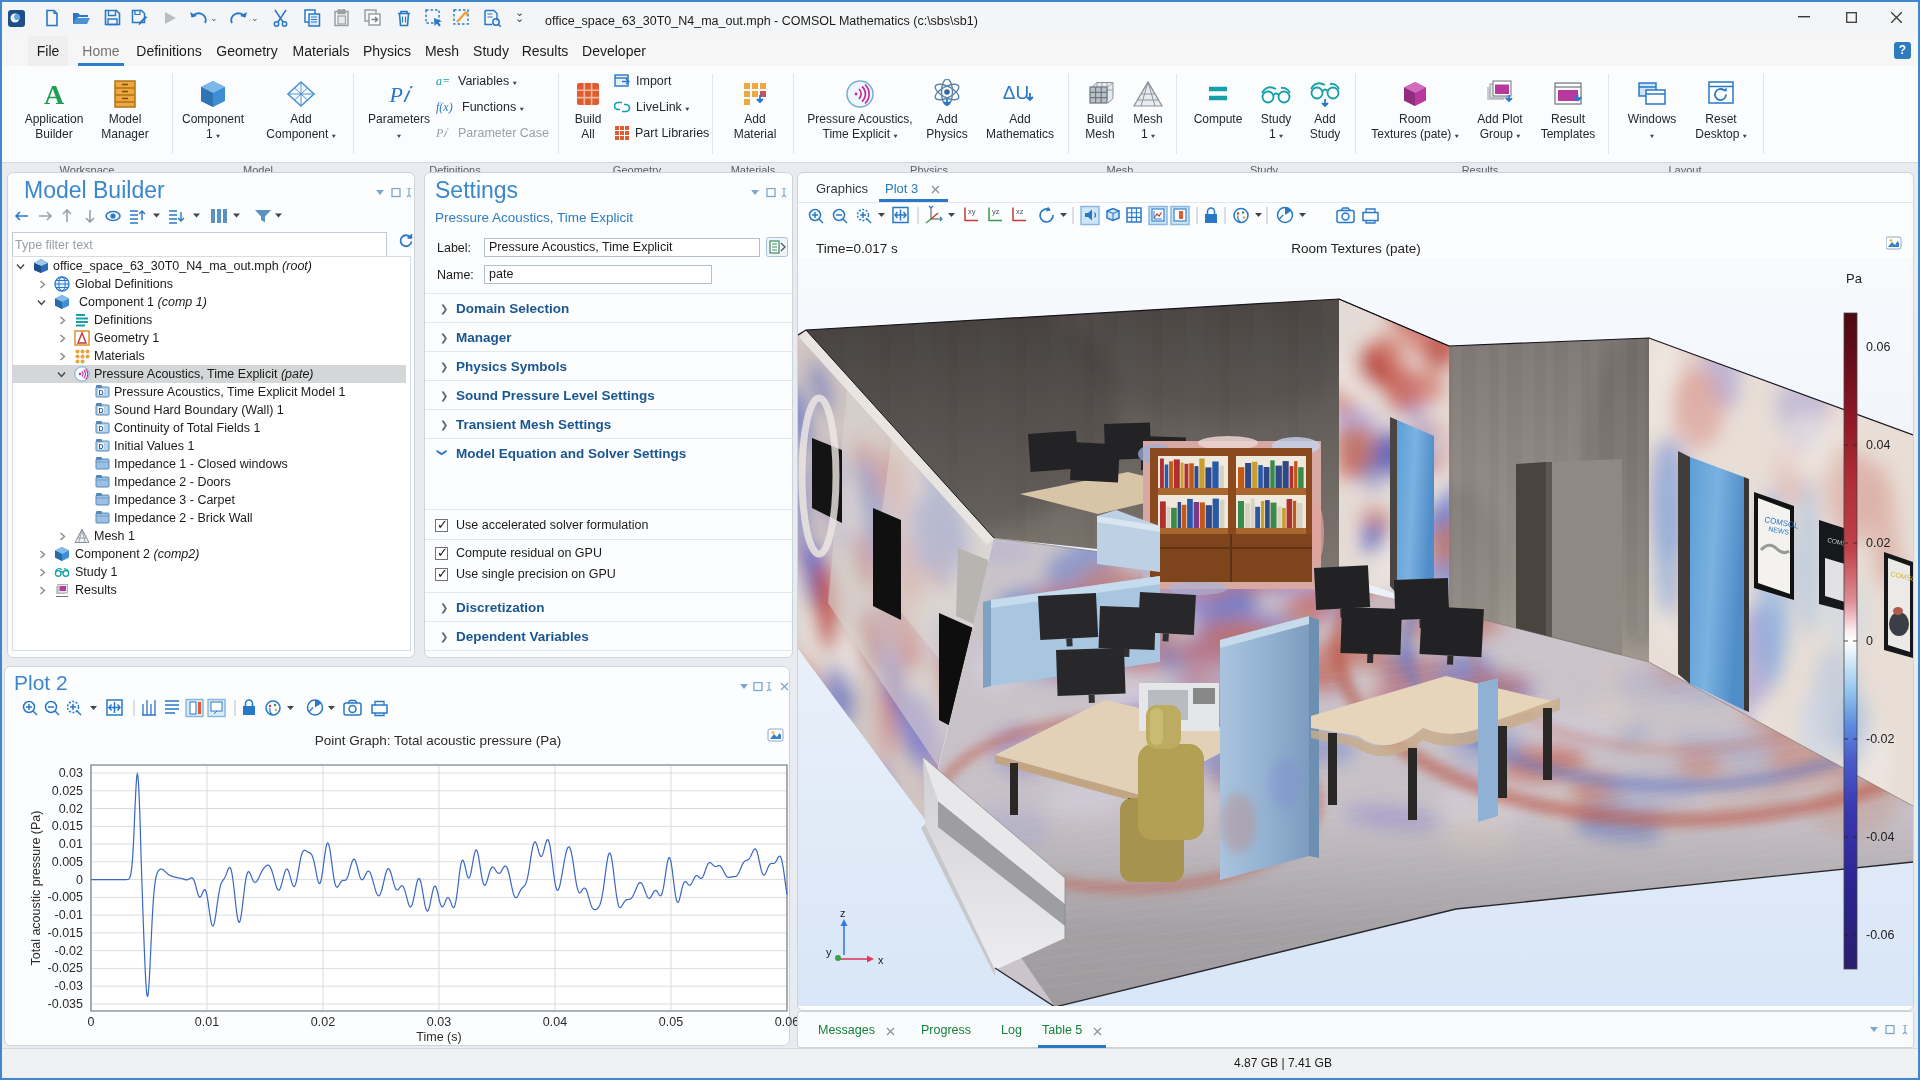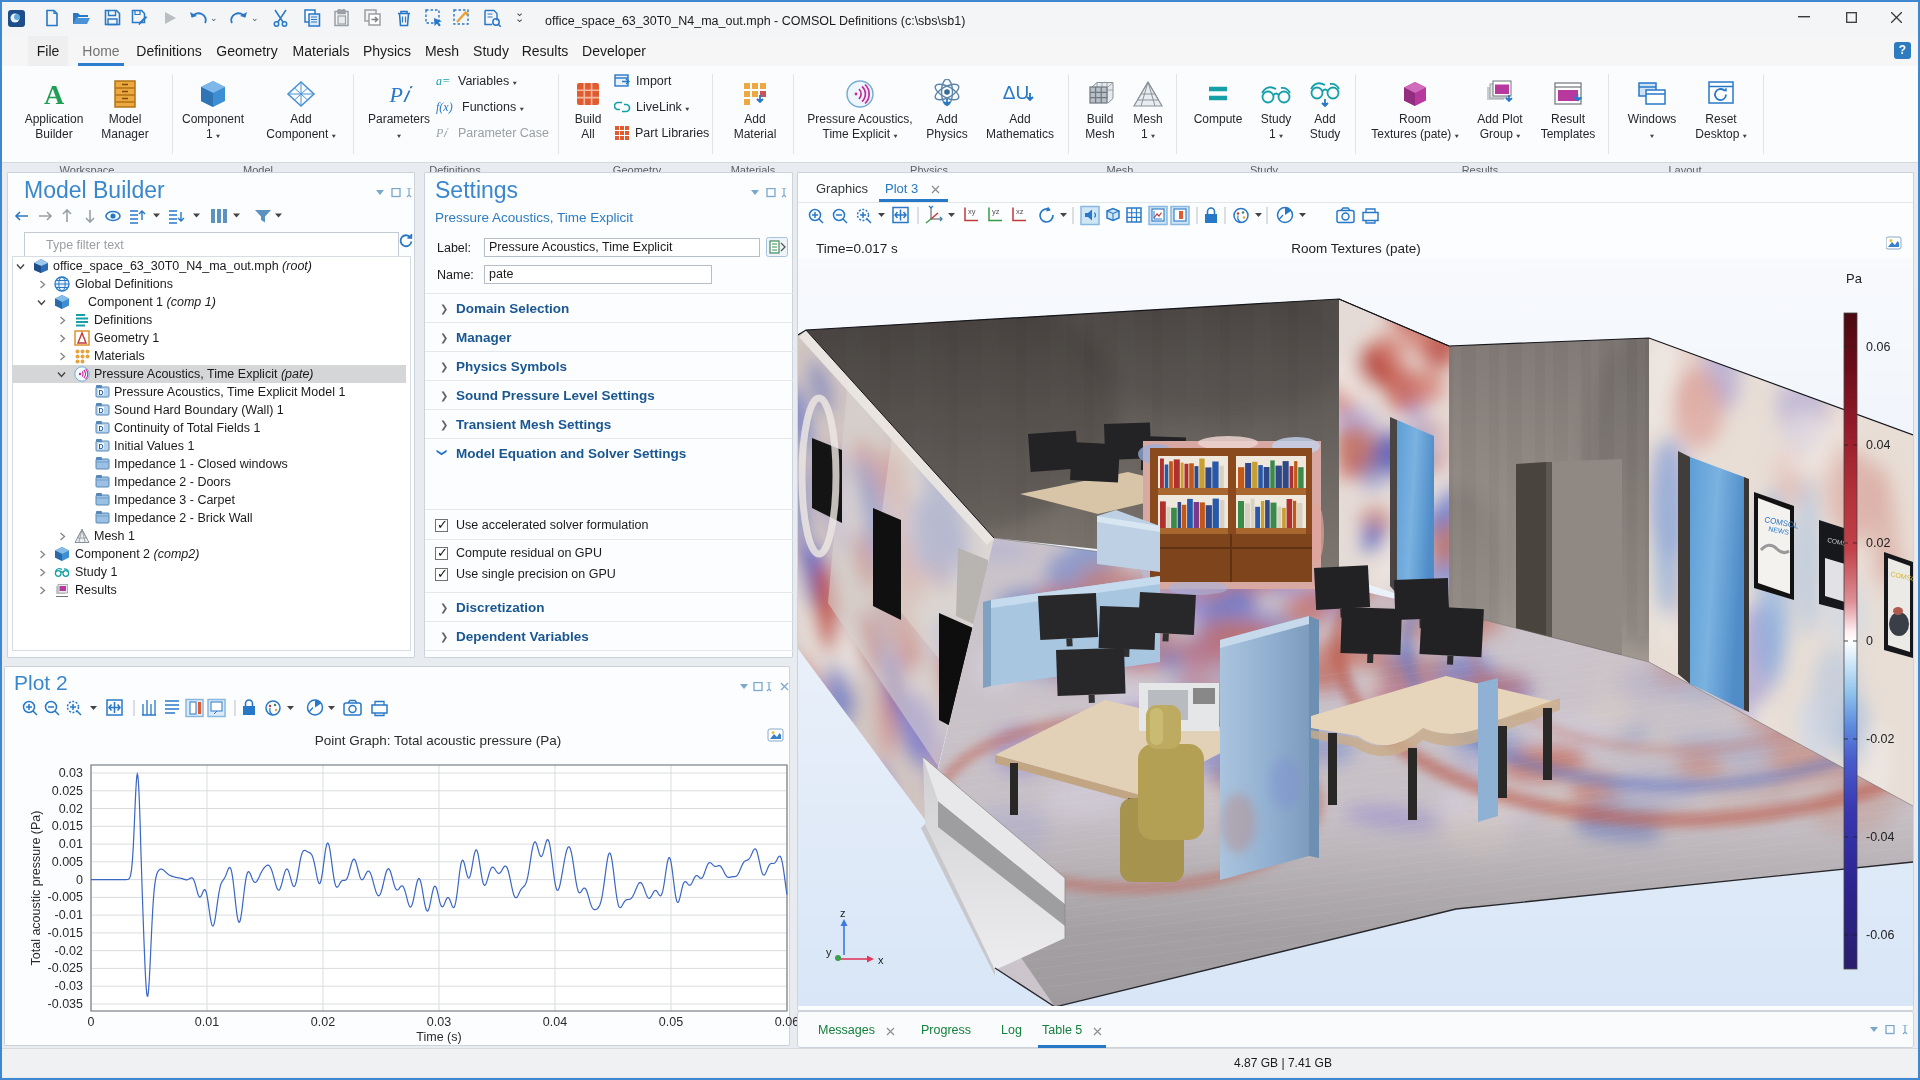--- a/index.html
+++ b/index.html
@@ -19,21 +19,21 @@
 #ribbon{position:absolute;left:2px;top:66px;width:1916px;height:97px;background:#fbfcfe;border-bottom:1px solid #d5d9dd}
 .rsep{position:absolute;top:8px;height:80px;width:1px;background:#e2e5e8}
 .glabel{position:absolute;top:98px;font-size:11px;color:#5c6166;text-align:center;white-space:nowrap}
 .bigbtn{position:absolute;top:6px;text-align:center;font-size:12px;color:#24282c;line-height:14.5px;white-space:nowrap}
 .bigbtn .bi{display:block;margin:0 auto 3px auto}
 .smbtn{position:absolute;font-size:12.5px;color:#24282c;height:20px;line-height:20px;white-space:nowrap}
 .smbtn svg{display:inline-block;vertical-align:-3px;margin-right:4px}
 .gray{color:#9aa0a5}
 .caret{font-size:8px;color:#444;display:inline-block;transform:scaleY(0.8)}
 
-.panel{position:absolute;background:#fcfdfe;border:1px solid #ccd3da;border-radius:1px}
+.panel{position:absolute;background:#fcfdfe;border:1px solid #ccd3da;border-radius:6px}
 .ptitle{position:absolute;font-size:23px;color:#3b87cc}
 .trow{position:absolute;height:18px;line-height:18px;font-size:12.5px;white-space:nowrap}
 .trow i{font-style:italic}
 .sel{position:absolute;background:#d4d6d8;height:18px}
 
 .shead{position:absolute;font-size:13.5px;font-weight:700;color:#1a5791;white-space:nowrap}
 .schev{position:absolute;font-size:10px;color:#666}
 .sdiv{position:absolute;height:1px;background:#e4e8ec;left:434px;width:348px}
 .inp{position:absolute;background:#fff;border:1px solid #b6bec7;font-size:12.5px;line-height:17px;padding-left:4px;white-space:nowrap}
 .cb{position:absolute;width:13px;height:13px;border:1px solid #6e7276;background:#fff}
@@ -43,21 +43,21 @@
 .gtab{position:absolute;font-size:13px;color:#33383d;white-space:nowrap}
 .gtab.act{color:#2779c4}
 
 #msgbar{position:absolute;left:797px;top:1011px;width:1117px;height:37px;background:#fafbfc;border:1px solid #ccd3da;border-radius:3px}
 .btab{position:absolute;top:0;height:36px;line-height:36px;font-size:12.5px;color:#15803d;white-space:nowrap}
 #statusbar{position:absolute;left:2px;top:1048px;width:1916px;height:29px;background:#f0f1f2;border-top:1px solid #d8dadc;font-size:12px}
 #winborder{position:absolute;left:0;top:0;width:1920px;height:1080px;border:2px solid #3f87cf;border-top:none;pointer-events:none;z-index:99}
 </style></head>
 <body>
 <div id="titlebar">
- <div class="wtitle">office_space_63_30T0_N4_ma_out.mph - COMSOL Definitions (c:\sbs\sb1)</div>
+ <div class="wtitle">office_space_63_30T0_N4_ma_out.mph - COMSOL Mathematics (c:\sbs\sb1)</div>
 </div>
 <div id="tabrow">
  <div class="mtab filet" style="left:26px;width:40px">File</div>
  <div class="mtab active" style="left:76px;width:46px">Home<div class="ul"></div></div>
  <div class="mtab" style="left:132px;width:70px">Definitions</div>
  <div class="mtab" style="left:212px;width:66px">Geometry</div>
  <div class="mtab" style="left:288px;width:62px">Materials</div>
  <div class="mtab" style="left:360px;width:50px">Physics</div>
  <div class="mtab" style="left:420px;width:40px">Mesh</div>
  <div class="mtab" style="left:468px;width:42px">Study</div>
@@ -358,21 +358,21 @@
   <path d="M185,7.5 l3.5,4 3.5,-4 z" fill="#444" stroke="none"></path>
   <g fill="#5c92c0" stroke="none">
         <rect x="203" y="3" width="4" height="14"></rect>
         <rect x="209" y="3" width="4" height="14"></rect>
         <rect x="215" y="3" width="4" height="14"></rect>
       </g>
   <path d="M225,7.5 l3.5,4 3.5,-4 z" fill="#444" stroke="none"></path>
   <path d="M247,4 h16 l-6,6.5 v6 l-4,-2.5 V10.5 z" fill="#5c92c0" stroke="none"></path>
   <path d="M267,7.5 l3.5,4 3.5,-4 z" fill="#444" stroke="none"></path>
 </svg>
- <input class="abs" style="left: 4px; top: 59px; width: 375px; height: 26px; border: 1px solid rgb(195, 202, 209); font-size: 12.5px; padding-left: 21px; color: rgb(154, 160, 165); font-family: inherit; margin-left: 12px;" value="Type filter text">
+ <input class="abs" style="left: 4px; top: 59px; width: 375px; height: 26px; border: 1px solid rgb(195, 202, 209); font-size: 12.5px; padding-left: 2px; color: rgb(154, 160, 165); font-family: inherit;" value="Type filter text">
  <svg class="ic" style="left:390px;top:60px" width="15" height="15" fill="none" stroke="#2878c8" stroke-width="1.8">
       <path d="M12.5,4.5 a5.5,5.5 0 1 0 1,4"></path>
       <path d="M13.5,1 v4 h-4" fill="#2878c8" stroke-width="1.4"></path>
     </svg>
  <div class="abs" style="left:4px;top:83px;width:399px;height:395px;background:#fff;border:1px solid #d7dde3"></div>
 </div>
 
 <div id="tree"></div>
 
 <svg width="0" height="0" style="position:absolute">
@@ -446,21 +446,21 @@
         <rect x="2" y="4" width="9" height="8" fill="#c8cdd2"></rect>
         <rect x="4" y="2.5" width="9.5" height="8.5" fill="#e8ebee" stroke="#9aa0a5" stroke-width="0.8"></rect>
         <rect x="5.5" y="4" width="6.5" height="5" fill="#b8399e"></rect>
         <path d="M2,14.5 h12" stroke="#6e747a" stroke-width="1"></path>
       </g>
 </defs>
   </svg>
 <div class="sel" style="left:12px;top:365px;width:394px"></div>
 <div class="trow" style="left:53px;top:257px">office_space_63_30T0_N4_ma_out.mph <i>(root)</i></div>
 <div class="trow" style="left:75px;top:275px">Global Definitions</div>
-<div class="trow" style="left:88px;top:293px">Component 1 <i>(comp 1)</i></div>
+<div class="trow" style="left:79px;top:293px">Component 1 <i>(comp 1)</i></div>
 <div class="trow" style="left:94px;top:311px">Definitions</div>
 <div class="trow" style="left:94px;top:329px">Geometry 1</div>
 <div class="trow" style="left:94px;top:347px">Materials</div>
 <div class="trow" style="left:94px;top:365px">Pressure Acoustics, Time Explicit <i>(pate)</i></div>
 <div class="trow" style="left:114px;top:383px">Pressure Acoustics, Time Explicit Model 1</div>
 <div class="trow" style="left:114px;top:401px">Sound Hard Boundary (Wall) 1</div>
 <div class="trow" style="left:114px;top:419px">Continuity of Total Fields 1</div>
 <div class="trow" style="left:114px;top:437px">Initial Values 1</div>
 <div class="trow" style="left:114px;top:455px">Impedance 1 - Closed windows</div>
 <div class="trow" style="left:114px;top:473px">Impedance 2 - Doors</div>

